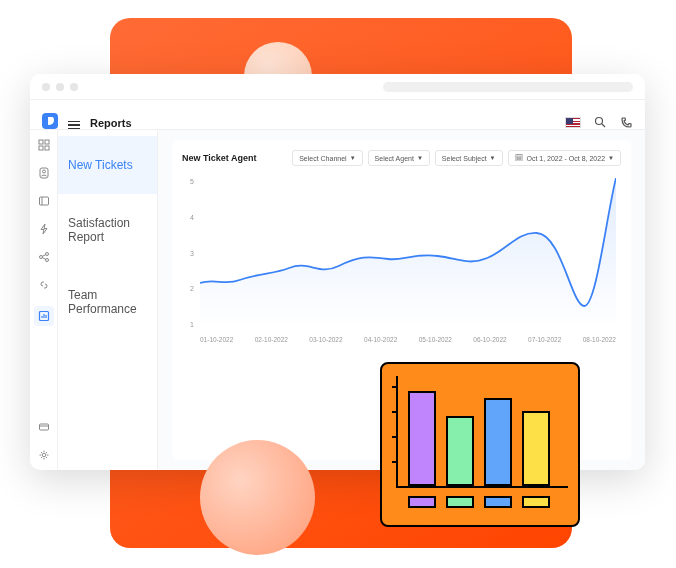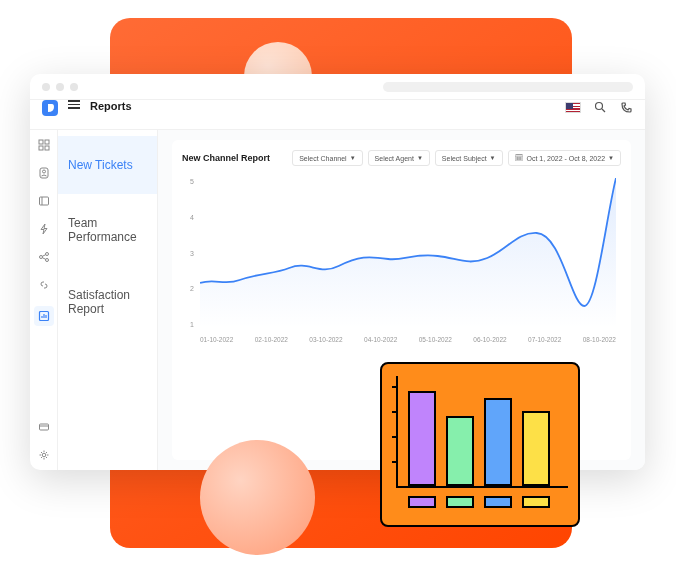--- a/index.html
+++ b/index.html
@@ -4,21 +4,21 @@
 <style>
 *{box-sizing:border-box;margin:0;padding:0;font-family:-apple-system,BlinkMacSystemFont,'Segoe UI',Arial,sans-serif}
 body{width:676px;height:568px;background:#fff;position:relative;overflow:hidden}
 .bg-shape{position:absolute;top:18px;left:110px;width:462px;height:530px;background:linear-gradient(145deg,#FF6B35 0%,#FF4500 100%);border-radius:20px;z-index:1}
 .circle-top{position:absolute;top:42px;left:244px;width:68px;height:68px;background:radial-gradient(circle at 35% 35%,#FFE4D6 0%,#FFCBB0 100%);border-radius:50%;z-index:2}
 .circle-bottom{position:absolute;top:440px;left:200px;width:115px;height:115px;background:radial-gradient(circle at 35% 35%,#FFD4C2 0%,#FF9B75 100%);border-radius:50%;z-index:10}
 .app-window{position:absolute;top:74px;left:30px;width:615px;height:396px;background:#fff;border-radius:10px;box-shadow:0 10px 40px rgba(0,0,0,0.15);z-index:5;display:flex;flex-direction:column;overflow:hidden}
 .titlebar{height:26px;display:flex;align-items:center;padding:0 12px;gap:6px;border-bottom:1px solid #f0f0f0}
 .tb-dot{width:8px;height:8px;border-radius:50%;background:#e5e5e5}
 .tb-search{margin-left:auto;width:250px;height:10px;background:#f0f0f0;border-radius:5px}
-.header{height:30px;display:flex;align-items:flex-start;padding:0 12px;gap:10px;border-bottom:1px solid #f0f0f0}
+.header{height:30px;display:flex;align-items:flex-end;padding:0 12px;gap:10px;border-bottom:1px solid #f0f0f0}
 .logo{width:16px;height:16px;border-radius:4px;background:#3B82F6;display:flex;align-items:center;justify-content:center;color:#fff;font-size:10px;font-weight:bold}
 .menu-icon{display:flex;flex-direction:column;gap:2px;cursor:pointer}
 .menu-icon span{width:12px;height:1.5px;background:#333}
 .page-title{font-size:11px;font-weight:600;color:#1a1a1a}
 .header-right{margin-left:auto;display:flex;align-items:center;gap:12px}
 .flag{width:16px;height:11px;background:linear-gradient(to bottom,#B22234 0%,#B22234 15%,#fff 15%,#fff 30%,#B22234 30%,#B22234 45%,#fff 45%,#fff 60%,#B22234 60%,#B22234 75%,#fff 75%,#fff 90%,#B22234 90%);position:relative;border:0.5px solid #ddd}
 .flag::before{content:'';position:absolute;top:0;left:0;width:7px;height:6px;background:#3C3B6E}
 .hdr-icon{width:14px;height:14px;display:flex;align-items:center;justify-content:center;color:#555;cursor:pointer}
 .body{flex:1;display:flex;overflow:hidden}
 .iconbar{width:28px;border-right:1px solid #f0f0f0;display:flex;flex-direction:column;align-items:center;padding:8px 0;gap:14px}
@@ -153,28 +153,28 @@
       <div class="ib-icon">
           <svg width="12" height="12" viewBox="0 0 12 12" fill="none" stroke="currentColor" stroke-width="1">
             <circle cx="6" cy="6" r="1.8"></circle>
             <path d="M6 1.5 L6 3 M6 9 L6 10.5 M1.5 6 L3 6 M9 6 L10.5 6 M3 3 L4 4 M8 8 L9 9 M9 3 L8 4 M4 8 L3 9"></path>
           </svg>
         </div>
     </div>
 
     <div class="sidebar">
       <div class="sb-item active">New Tickets</div>
+      <div class="sb-item">Satisfaction Report</div>
       <div class="sb-item">Team Performance</div>
-      <div class="sb-item">Satisfaction Report</div>
     </div>
 
     <div class="main">
       <div class="card">
         <div class="card-header">
-          <div class="card-title">New Channel Report</div>
+          <div class="card-title">New Ticket Agent</div>
           <div class="filters">
             <div class="filter">
                 <span>Select Channel</span>
                 <span class="caret">▼</span>
               </div>
             <div class="filter">
                 <span>Select Agent</span>
                 <span class="caret">▼</span>
               </div>
             <div class="filter">

